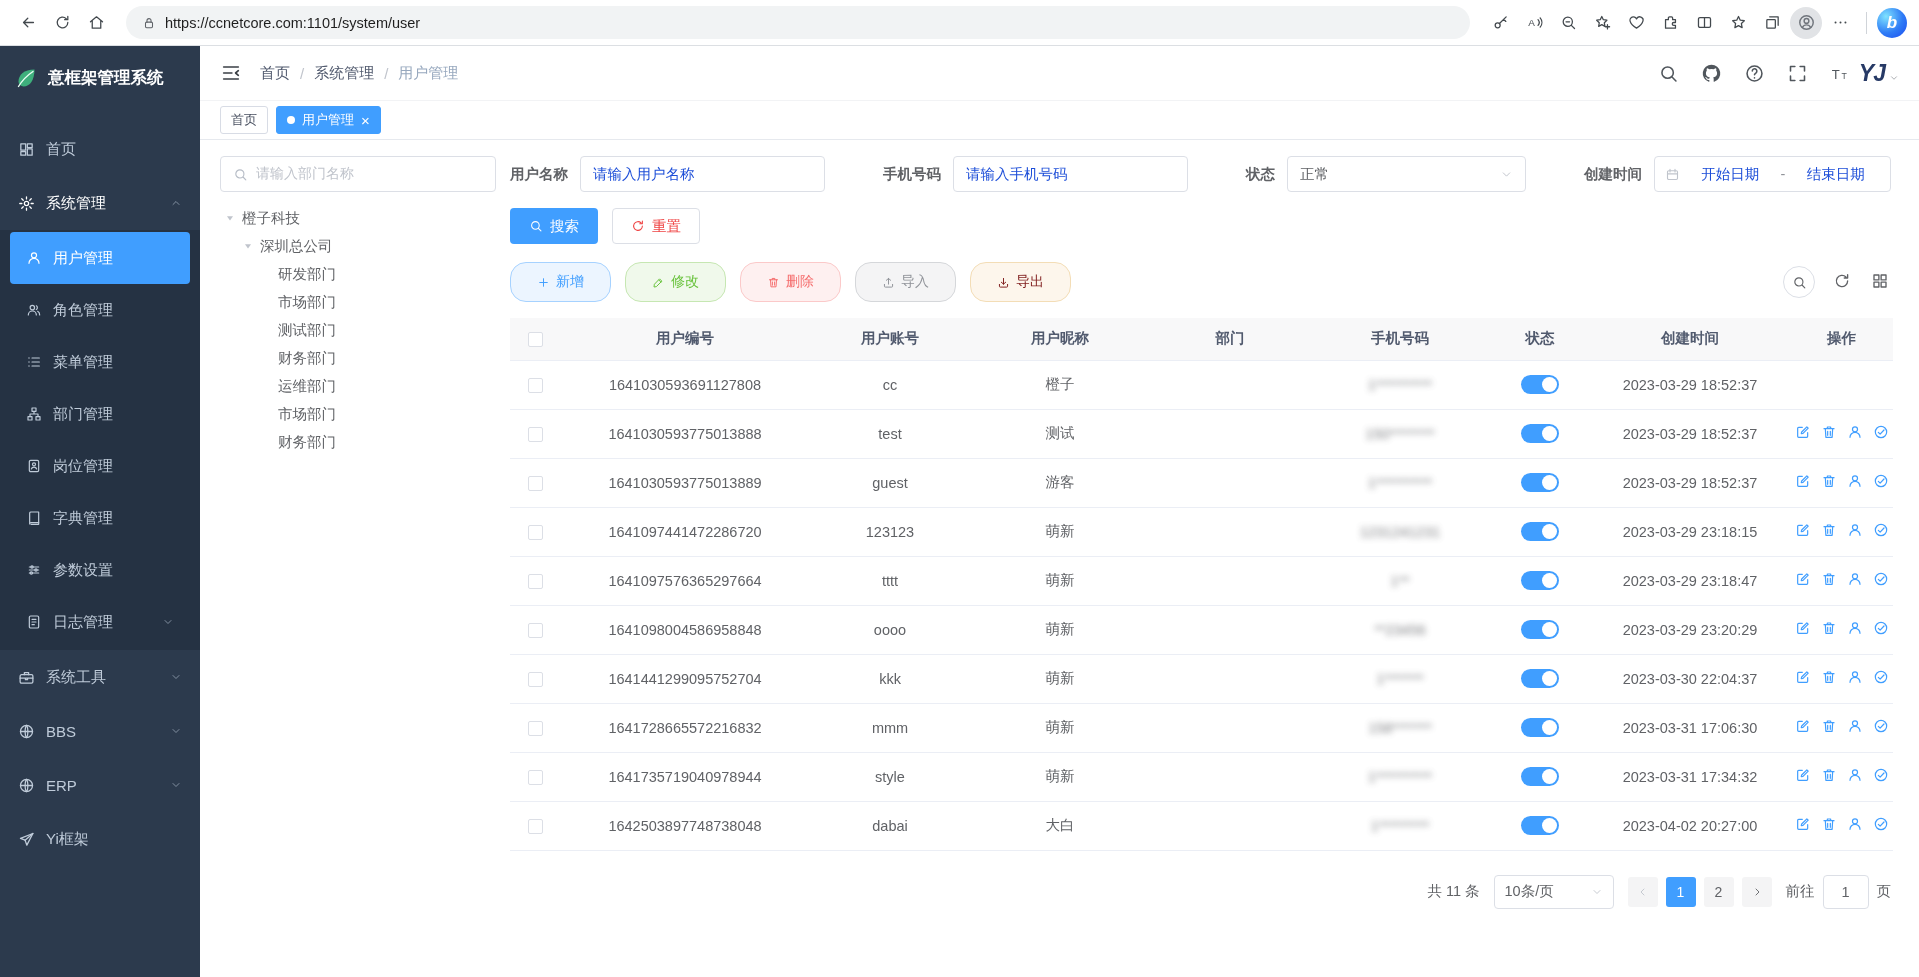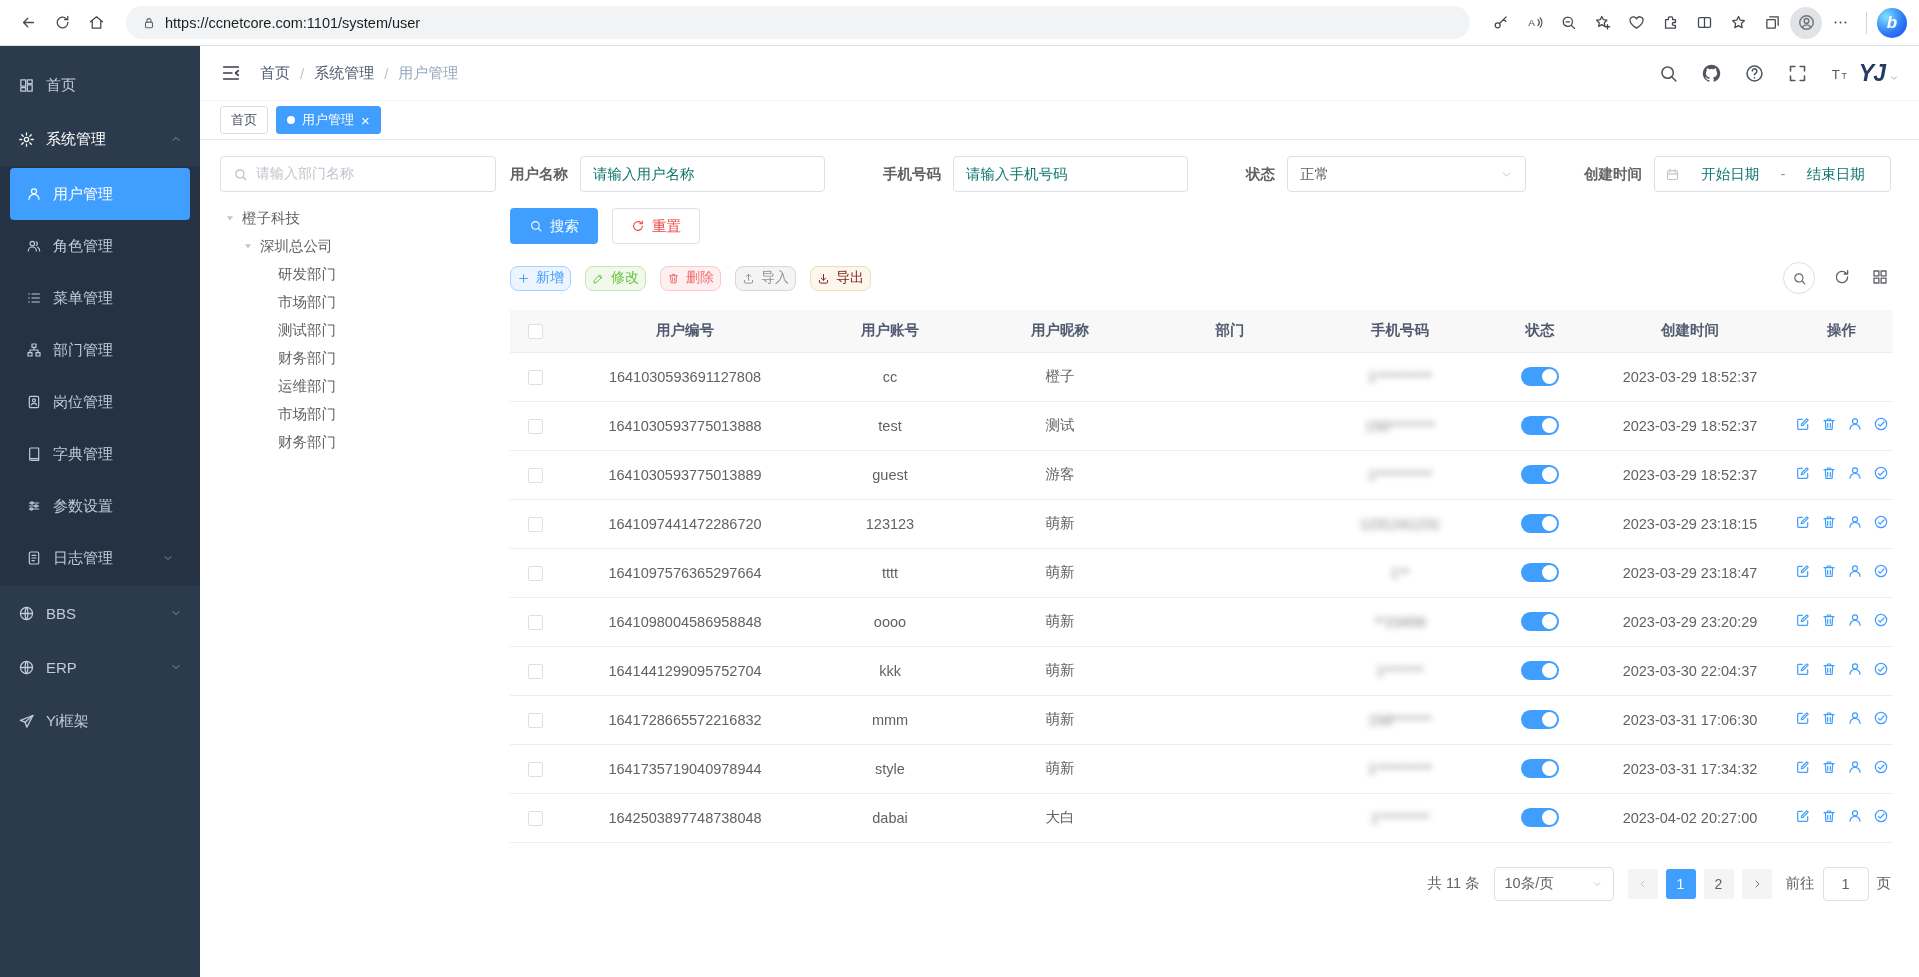--- a/index.html
+++ b/index.html
@@ -64,37 +64,37 @@
   .tree{margin-top:12px}
   .tnode{height:28px;display:flex;align-items:center;gap:6px;font-size:14.5px;color:#606266;cursor:pointer}
   .tcaret{width:12px;height:12px;color:#c0c4cc}
   .tcaret-ph{width:12px;flex-shrink:0}
 
   .main-panel{flex:1;min-width:0}
   .filter-row{display:flex;align-items:center;justify-content:space-between}
   .f-item{display:flex;align-items:center}
   .f-item label{font-size:14.5px;color:#606266;font-weight:700;margin-right:12px;white-space:nowrap}
   .inp{height:36px;border:1px solid #dcdfe6;border-radius:4px;display:flex;align-items:center;padding:0 12px;font-size:14.5px;background:#fff}
-  .ph{color:#0f766e}
+  .ph{color:#1d4ed8}
   .val{color:#606266}
   .w245{width:245px}.w235{width:235px}.w258{width:239px}.w237{width:237px}
   .inp .caret{margin-left:auto;width:13px;height:13px;color:#c0c4cc}
   .range{gap:6px;padding:0 10px}
   .range .ic{width:15px;height:15px;color:#c0c4cc}
   .range .ph{flex:1;text-align:center}
   .range .sep{color:#909399}
 
   .btn-row{margin-top:16px;display:flex;gap:14px}
   .btn{height:36px;display:inline-flex;align-items:center;gap:7px;padding:0 18px;border-radius:4px;font-size:14.5px;border:1px solid transparent;background:#fff}
   .btn .ic{width:14px;height:14px}
   .btn-primary{background:#409eff;color:#fff}
   .btn-default{border-color:#dcdfe6;color:#ef4444}
 
   .toolbar-row{margin-top:18px;display:flex;align-items:center;gap:14px}
-  .tbtn{height:25px;display:inline-flex;align-items:center;gap:6px;padding:0 6px;border-radius:8px;font-size:14px;border:1px solid}
+  .tbtn{height:40px;display:inline-flex;align-items:center;gap:6px;padding:0 26px;border-radius:16px;font-size:14px;border:1px solid}
   .tbtn .ic{width:13px;height:13px}
   .tbtn-primary{background:#ecf5ff;border-color:#a6d2ff;color:#409eff}
   .tbtn-success{background:#f0f9eb;border-color:#c6e7b2;color:#67c23a}
   .tbtn-danger{background:#fef0f0;border-color:#fbc9c9;color:#f56c6c}
   .tbtn-info{background:#f4f4f5;border-color:#d5d7da;color:#909399}
   .tbtn-warning{background:#fdf6ec;border-color:#f3ddb6;color:#7f1d1d}
   .tool-icons{margin-left:auto;display:flex;align-items:center;gap:18px}
   .circle-btn{width:32px;height:32px;border:1px solid #dcdfe6;border-radius:50%;display:inline-flex;align-items:center;justify-content:center;background:#fff;color:#606266}
   .circle-btn .ic{width:15px;height:15px}
   .plain-ibtn{width:20px;height:20px;background:none;border:none;color:#606266;display:inline-flex}
@@ -245,20 +245,29 @@
         </span>
       </button>
     </div>
   <div class="b-divider"></div>
   <button class="copilot">b</button>
 </div>
 
 <div class="app">
 
   <aside class="sidebar">
+    <div class="logo">
+      <span class="ic" id="leaf-ic">
+          <svg viewBox="0 0 24 24">
+            <path d="M20.5 3.5C10 3.5 4.5 9 4.5 15.5a5 5 0 0 0 5 5C16 20.5 20.5 14 20.5 3.5z" fill="#3eaf7c"></path>
+            <path d="M4.5 20.5C8.5 14 13 9.5 19 5.5" stroke="#eafff5" stroke-width="1.4" fill="none" stroke-linecap="round"></path>
+          </svg>
+        </span>
+      <span>意框架管理系统</span>
+    </div>
     <nav class="nav" id="menu">
         <div class="menu-item ">
     <span class="ic mi-ic">
             <svg viewBox="0 0 24 24" fill="none" stroke="currentColor" stroke-width="1.8" stroke-linecap="round" stroke-linejoin="round">
               <rect x="4" y="4" width="6.8" height="9"></rect>
               <rect x="13.2" y="4" width="6.8" height="5.2"></rect>
               <rect x="13.2" y="11.2" width="6.8" height="8.8"></rect>
               <rect x="4" y="15" width="6.8" height="5"></rect>
             </svg>
           </span>
@@ -366,20 +375,34 @@
               </svg>
             </span>
         <span>日志管理</span>
         <span class="ic chev">
               <svg viewBox="0 0 24 24" fill="none" stroke="currentColor" stroke-width="1.8" stroke-linecap="round" stroke-linejoin="round">
                 <path d="M6 9l6 6 6-6"></path>
               </svg>
             </span>
       </div>
         </div>
+        <div class="menu-item ">
+    <span class="ic mi-ic">
+            <svg viewBox="0 0 24 24" fill="none" stroke="currentColor" stroke-width="1.8" stroke-linecap="round" stroke-linejoin="round">
+              <rect x="3" y="8" width="18" height="12" rx="2"></rect>
+              <path d="M9 8V5h6v3M3 13h18M10.5 13v2h3v-2"></path>
+            </svg>
+          </span>
+    <span>系统工具</span>
+    <span class="ic chev">
+            <svg viewBox="0 0 24 24" fill="none" stroke="currentColor" stroke-width="1.8" stroke-linecap="round" stroke-linejoin="round">
+              <path d="M6 9l6 6 6-6"></path>
+            </svg>
+          </span>
+  </div>
         <div class="menu-item ">
     <span class="ic mi-ic">
             <svg viewBox="0 0 24 24" fill="none" stroke="currentColor" stroke-width="1.8" stroke-linecap="round" stroke-linejoin="round">
               <circle cx="12" cy="12" r="8.5"></circle>
               <path d="M3.5 12h17M12 3.5c2.5 2.3 2.5 14.7 0 17M12 3.5c-2.5 2.3-2.5 14.7 0 17"></path>
             </svg>
           </span>
     <span>BBS</span>
     <span class="ic chev">
             <svg viewBox="0 0 24 24" fill="none" stroke="currentColor" stroke-width="1.8" stroke-linecap="round" stroke-linejoin="round">

